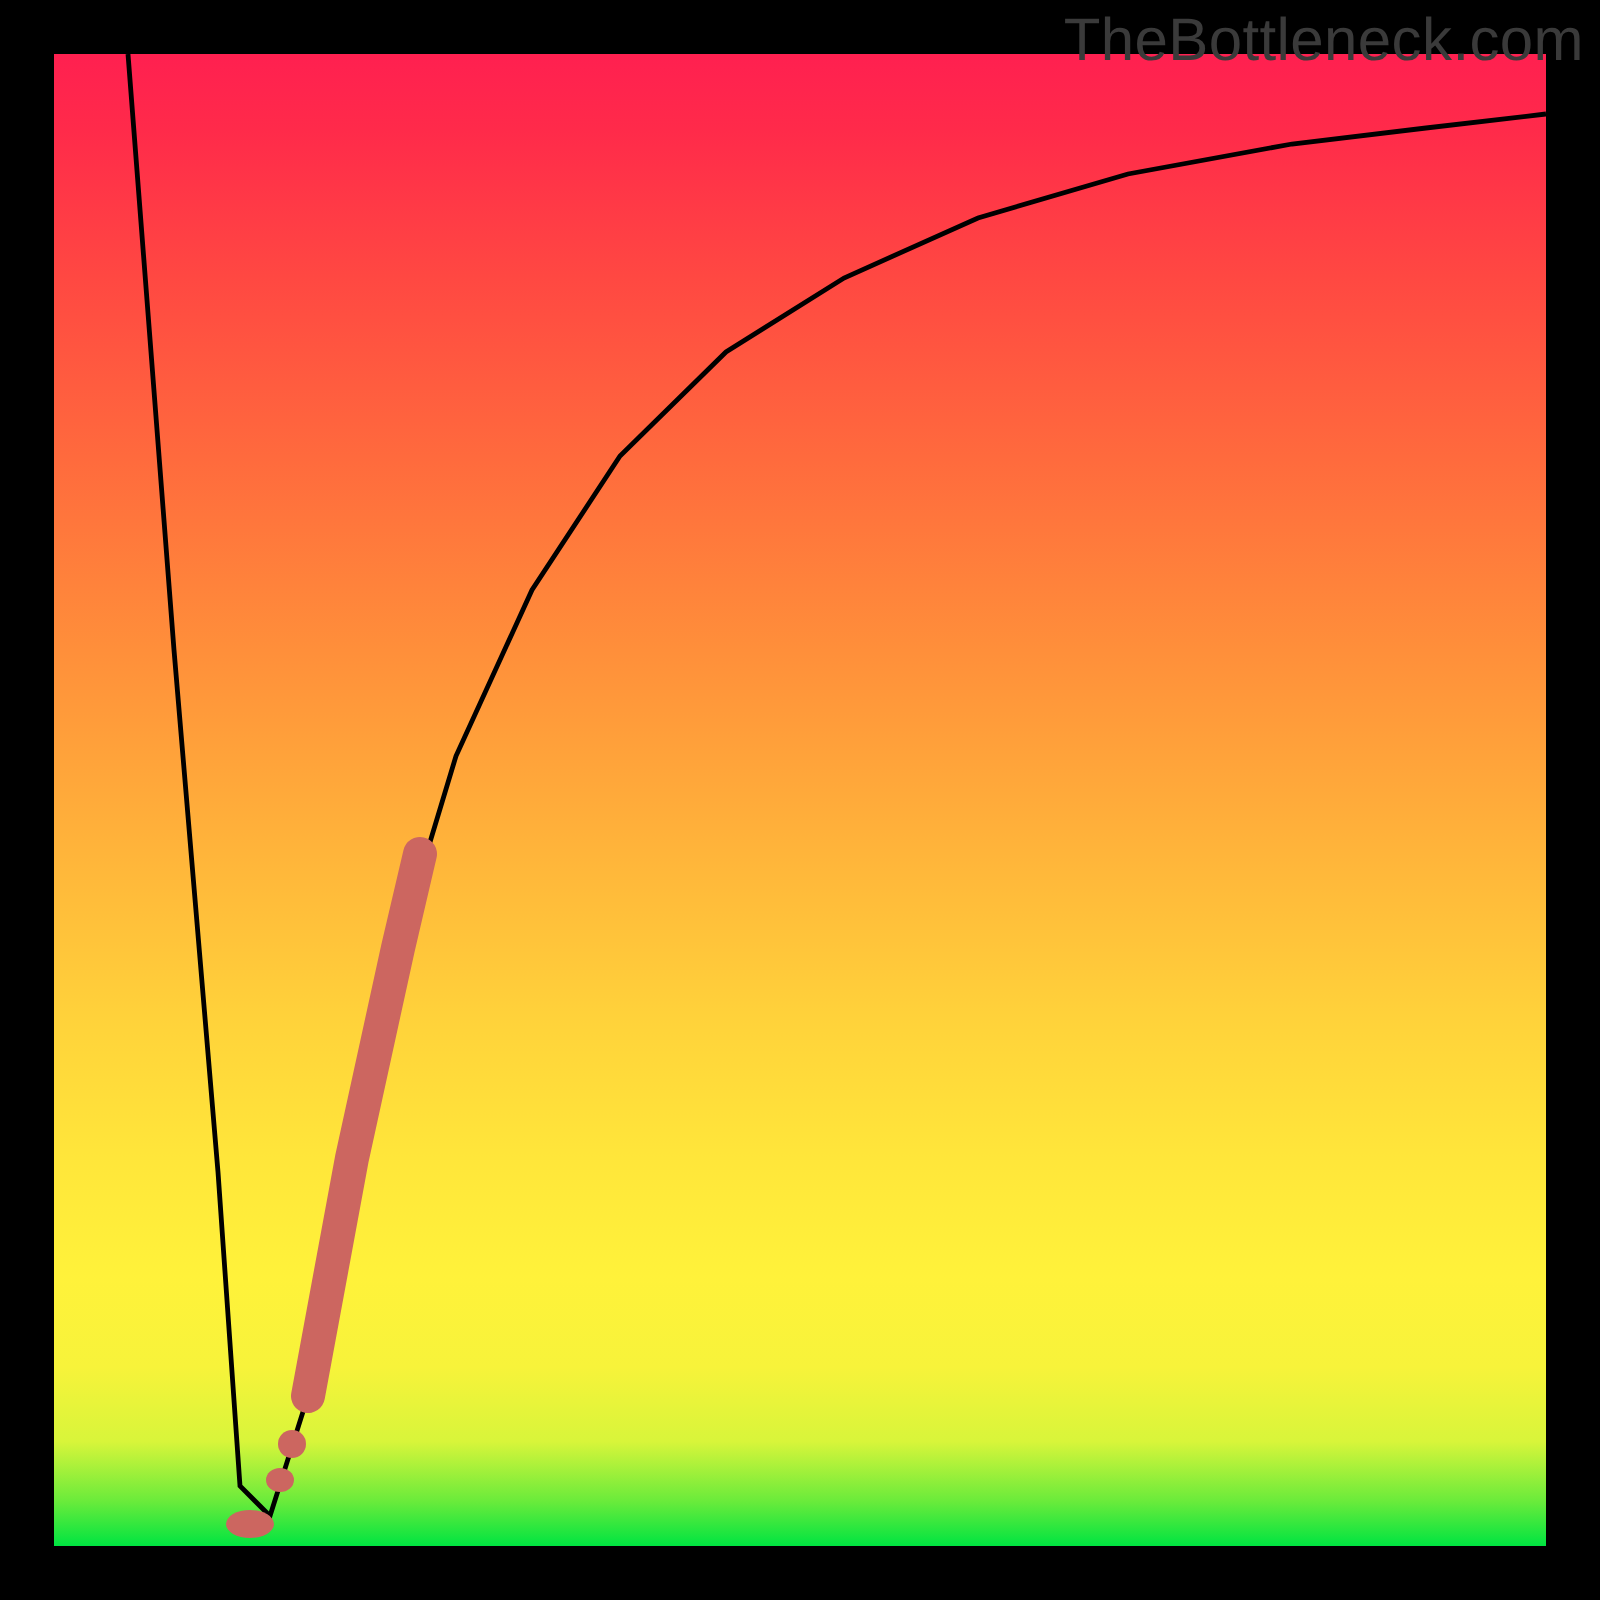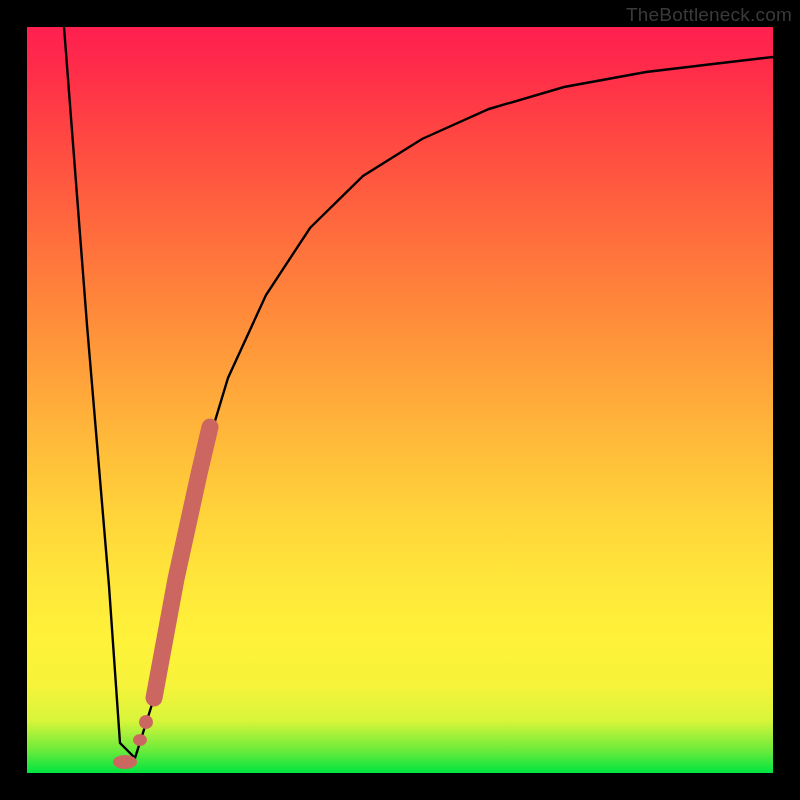--- a/index.html
+++ b/index.html
@@ -39,21 +39,21 @@
       #ff4842 85%,
       #ff2a4a 95%,
       #ff2050 100%
     );
   }
   .watermark {
     position: absolute;
     top: 4px;
     right: 8px;
     color: #3a3a3a;
-    font-size: 19px;
+    font-size: 30px;
     font-weight: 500;
     letter-spacing: 0.2px;
     user-select: none;
   }
   svg.curve {
     position: absolute;
     left: 0;
     top: 0;
     width: 746px;
     height: 746px;

